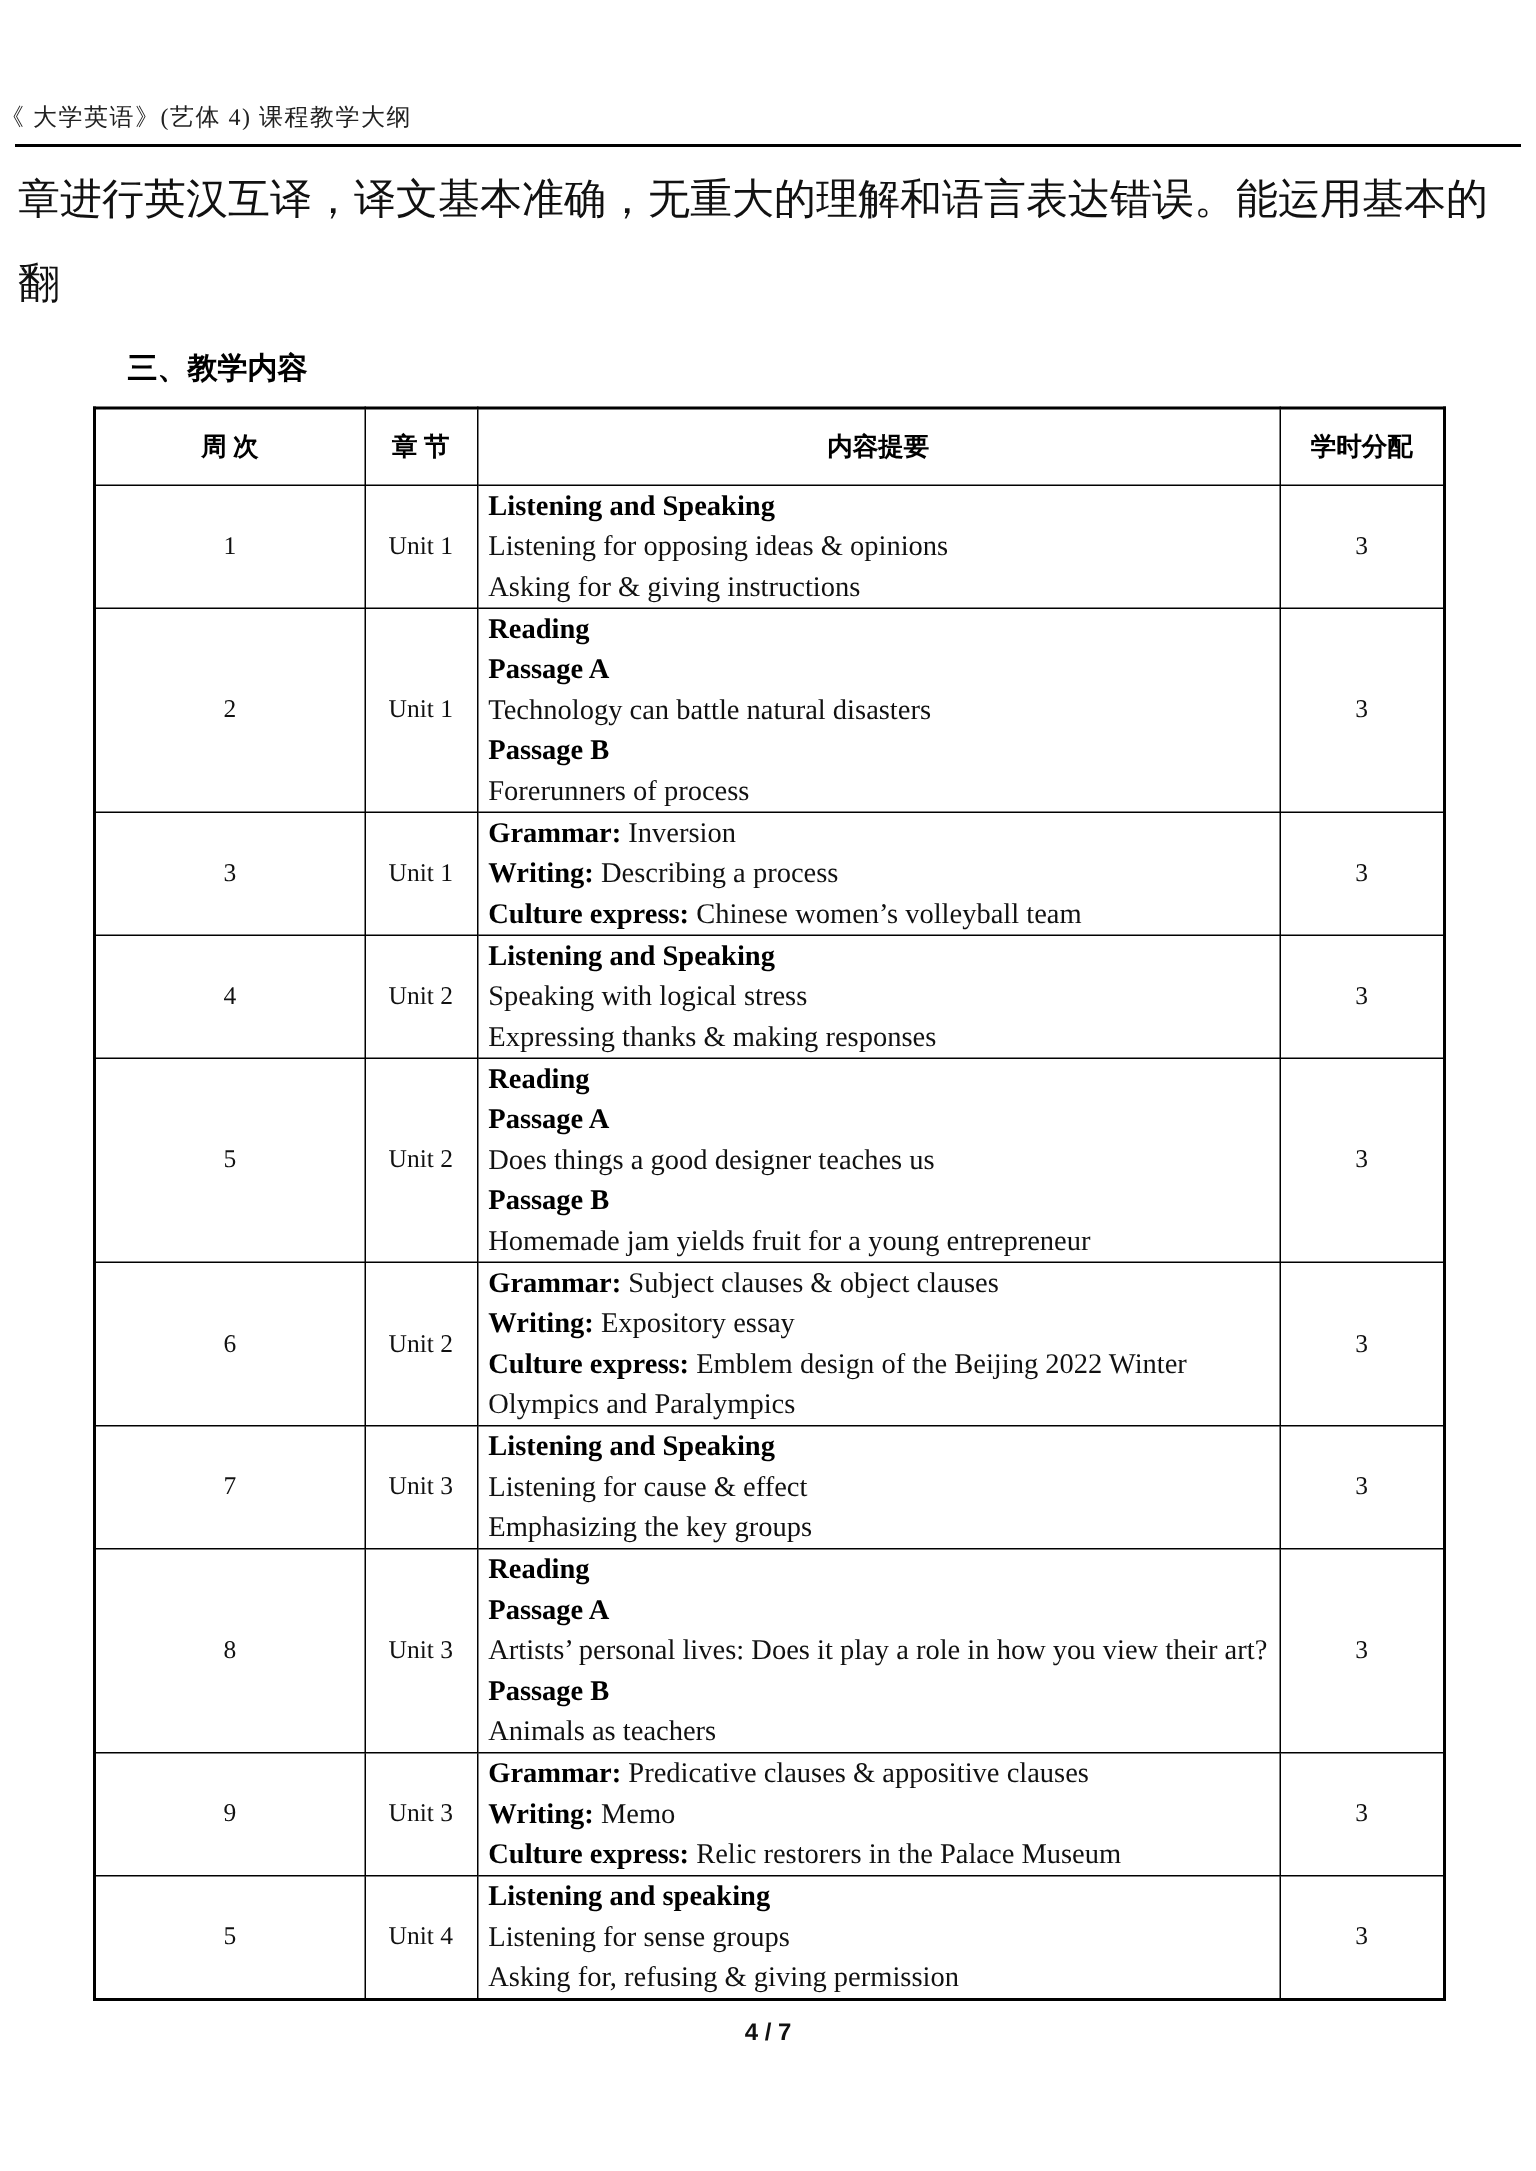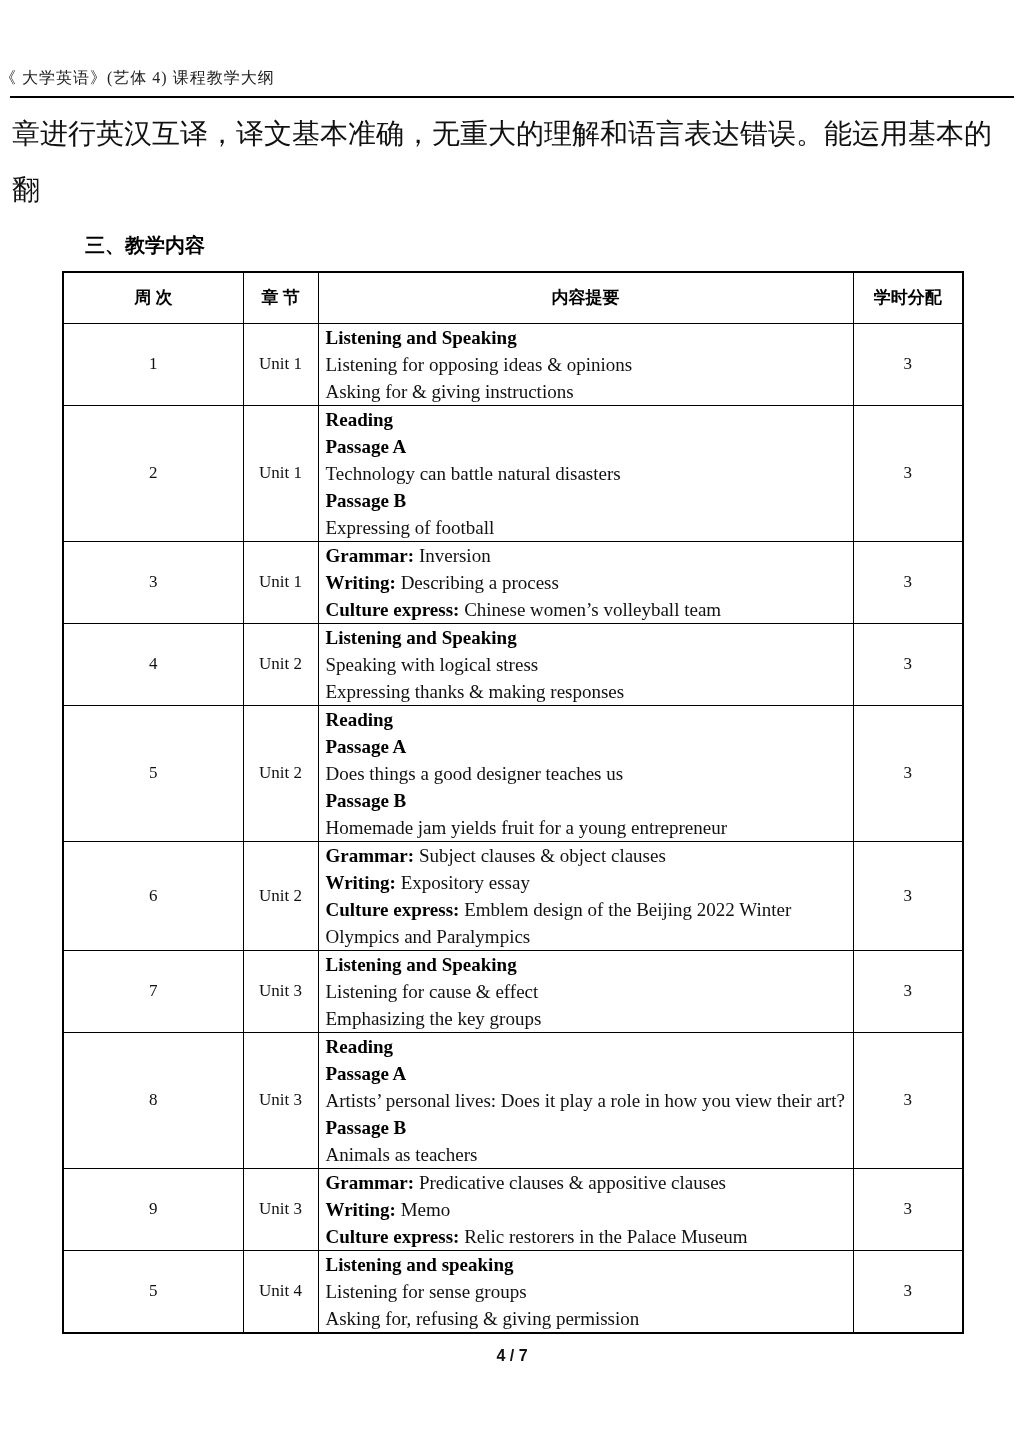--- a/index.html
+++ b/index.html
@@ -124,21 +124,21 @@
         <td class="hours-cell">3</td>
       </tr>
       <tr>
         <td class="week-cell">2</td>
         <td class="unit-cell">Unit 1</td>
         <td class="content-cell">
           <div><strong>Reading</strong></div>
           <div><strong>Passage A</strong></div>
           <div>Technology can battle natural disasters</div>
           <div><strong>Passage B</strong></div>
-          <div>Expressing of football</div>
+          <div>Forerunners of process</div>
         </td>
         <td class="hours-cell">3</td>
       </tr>
       <tr>
         <td class="week-cell">3</td>
         <td class="unit-cell">Unit 1</td>
         <td class="content-cell">
           <div><strong>Grammar:</strong> Inversion</div>
           <div><strong>Writing:</strong> Describing a process</div>
           <div><strong>Culture express:</strong> Chinese women’s volleyball team</div>

